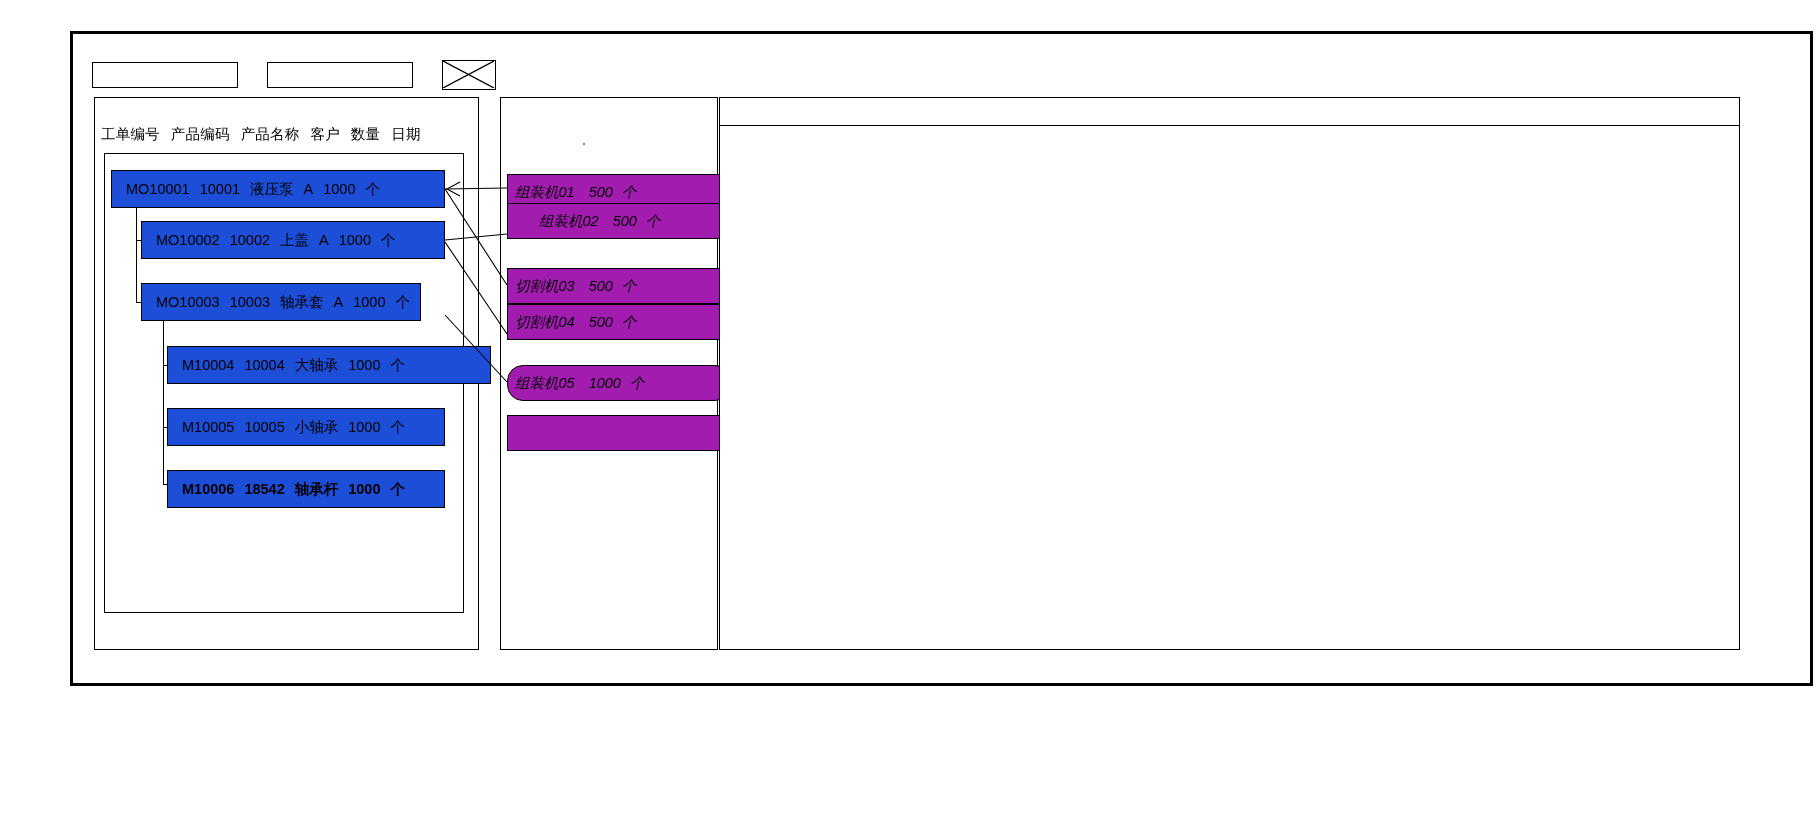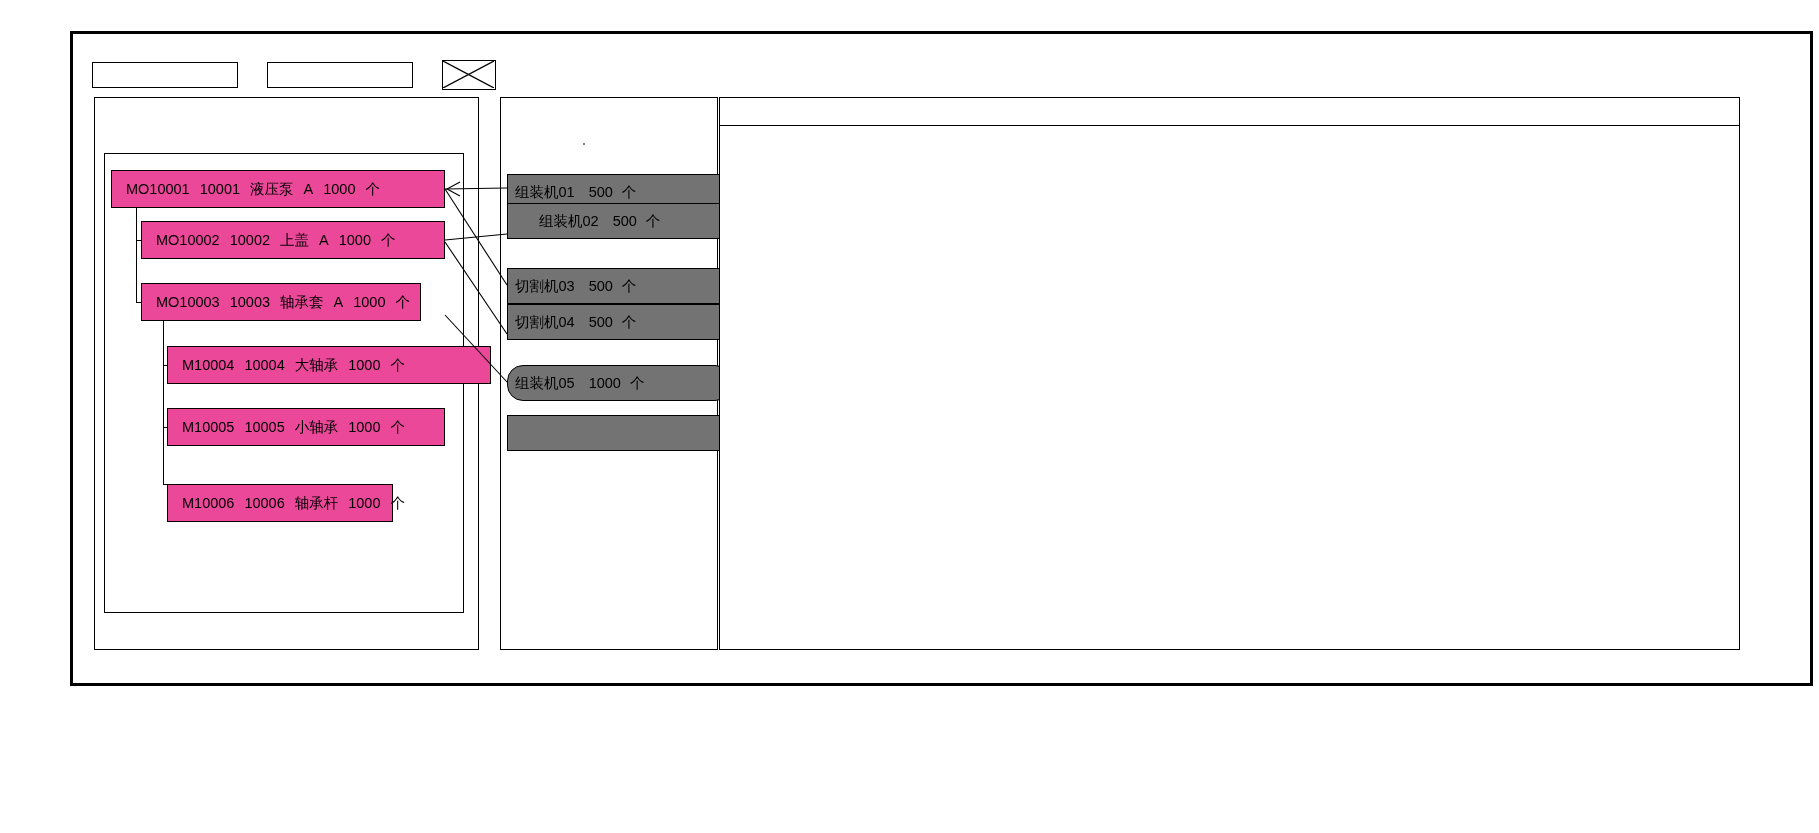--- a/index.html
+++ b/index.html
@@ -46,37 +46,37 @@
   }
   .col-headers span{margin-right:11px;}
   .col-headers span:last-child{margin-right:0;}
 
   .tree-frame{
     position:absolute;left:104px;top:153px;width:360px;height:460px;
     border:1.4px solid #000;background:#fff;box-sizing:border-box;
   }
 
   .tree-row{
-    position:absolute;height:38px;border:1.4px solid #000;background:#ec4899;
+    position:absolute;height:38px;border:1.4px solid #000;background:#1d4ed8;
     box-sizing:border-box;display:flex;align-items:center;
     font-size:14.5px;white-space:nowrap;
   }
   .tree-row .cells{display:flex;align-items:center;padding-left:14px;}
   .tree-row .cell{margin-right:10px;}
   .tree-row .cell:last-child{margin-right:0;}
 
   
   .elbow{position:absolute;border-left:1.3px solid #000;}
   .elbow .tick{position:absolute;left:0;border-top:1.3px solid #000;}
 
   
   .machine-box{
     position:absolute;left:507px;width:224px;height:36px;
-    border:1.4px solid #000;background:#737373;box-sizing:border-box;
-    display:flex;align-items:center;font-size:14.5px;white-space:nowrap;
+    border:1.4px solid #000;background:#a21caf;box-sizing:border-box;
+    display:flex;align-items:center;font-size:14.5px;white-space:nowrap;font-style:italic;
   }
   .machine-box .mb-inner{padding-left:7px;display:flex;align-items:center;}
   .machine-box .mb-name{margin-right:14px;}
   .machine-box .mb-qty{margin-right:9px;}
 
   
   .mid-dot{
     position:absolute;left:583px;top:143px;width:2px;height:2px;
     background:#555;border-radius:50%;
   }
@@ -97,20 +97,28 @@
     <div class="tb-placeholder">
       <svg width="51" height="27" viewBox="0 0 51 27" aria-hidden="true">
         <line x1="0" y1="0" x2="51" y2="27" stroke="#000" stroke-width="1.3"></line>
         <line x1="51" y1="0" x2="0" y2="27" stroke="#000" stroke-width="1.3"></line>
       </svg>
     </div>
   </div>
 
   <div class="panel panel-left"></div>
 
+  <div class="col-headers">
+    <span>工单编号</span>
+    <span>产品编码</span>
+    <span>产品名称</span>
+    <span>客户</span>
+    <span>数量</span>
+    <span>日期</span>
+  </div>
 
   <div class="tree-frame"></div>
 
   <div class="elbow" style="left:136px;top:208px;height:95px;">
     <div class="tick" style="top:32px;width:14px;"></div>
     <div class="tick" style="top:94px;width:14px;"></div>
   </div>
 
   <div class="elbow" style="left:163px;top:310px;height:175px;">
     <div class="tick" style="top:55px;width:14px;"></div>
@@ -164,24 +172,24 @@
   <div class="tree-row" style="left:167px;top:408px;width:278px;">
     <div class="cells">
       <span class="cell">M10005</span>
       <span class="cell">10005</span>
       <span class="cell">小轴承</span>
       <span class="cell">1000</span>
       <span class="cell">个</span>
     </div>
   </div>
 
-  <div class="tree-row" style="left:167px;top:484px;width:226px;">
+  <div class="tree-row" style="left:167px;top:470px;width:278px;font-weight:bold;">
     <div class="cells">
       <span class="cell">M10006</span>
-      <span class="cell">10006</span>
+      <span class="cell">18542</span>
       <span class="cell">轴承杆</span>
       <span class="cell">1000</span>
       <span class="cell">个</span>
     </div>
   </div>
 
   <div class="panel panel-mid"></div>
   <div class="mid-dot"></div>
 
   <div class="machine-box" style="top:174px;">

